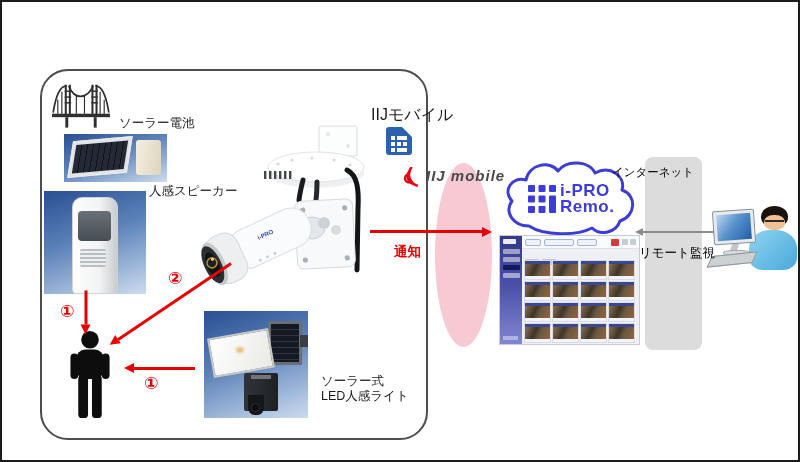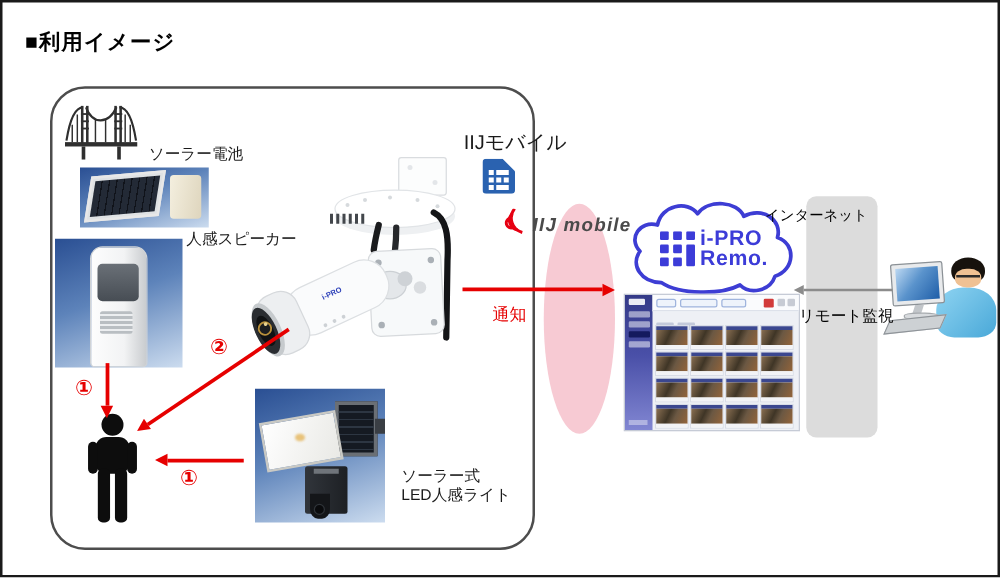--- a/index.html
+++ b/index.html
@@ -10,23 +10,23 @@
   .frame{position:absolute;left:38px;top:67px;width:388px;height:371px;border:2.5px solid #4d4d4d;border-radius:28px;z-index:2;pointer-events:none}
   .pink{position:absolute;left:433px;top:161px;width:57px;height:184px;border-radius:50%;background:#f7cad3;z-index:1}
   .photo{position:absolute;background:linear-gradient(160deg,#2a4f93 0%,#5d83ba 45%,#ccdcef 100%);overflow:hidden;z-index:3}
   
   .arr{position:absolute;height:3px;background:#e60000;transform-origin:0 50%;z-index:6}
   .arr::after{content:"";position:absolute;left:100%;top:50%;transform:translateY(-50%);width:0;height:0;
     border-left:10px solid #e60000;border-top:5.5px solid transparent;border-bottom:5.5px solid transparent}
   .arr.gray{background:#8c8c8c;height:2px}
   .arr.gray::after{border-left:8px solid #8c8c8c;border-top:4.5px solid transparent;border-bottom:4.5px solid transparent}
   .stepnum{position:absolute;color:#e60000;font-size:17px;font-weight:bold;font-family:"DejaVu Sans",sans-serif;z-index:7}
-  .notify{position:absolute;left:392px;top:241px;color:#e60000;font-size:13.5px;font-weight:normal;z-index:7}
-  
-  .carrier{position:absolute;left:396px;top:165px;z-index:7;display:flex;align-items:flex-end}
+  .notify{position:absolute;left:392px;top:241px;color:#e60000;font-size:13.5px;font-weight:bold;z-index:7}
+  
+  .carrier{position:absolute;left:396px;top:165px;z-index:7;display:flex;align-items:flex-start}
   .carrier-text{font-size:15px;font-weight:bold;font-style:italic;color:#4a4a4a;letter-spacing:1px;margin-left:4px}
   
   .cloud-svg{position:absolute;left:497px;top:157px;z-index:4}
   .cloud-brand{position:absolute;left:558px;top:181px;z-index:5;color:#3c3cd8;font-weight:bold;font-size:17px;line-height:16px;letter-spacing:0.5px}
   .ipro-mark{position:absolute;left:526px;top:183px;z-index:5}
   
   .inet-bar{position:absolute;left:643px;top:155px;width:57px;height:193px;background:#dcdcdc;border-radius:8px;z-index:3}
   .inet-lbl{position:absolute;left:610px;top:163px;font-size:11.5px;z-index:7}
   .remote-lbl{position:absolute;left:637px;top:243px;font-size:12.5px;z-index:7}
   
@@ -77,21 +77,20 @@
   .pcu-stand{position:absolute;left:24px;top:38px;width:7px;height:7px;background:#c2c6ca;transform:skewX(-18deg)}
   .pcu-base{position:absolute;left:16px;top:44px;width:28px;height:6px;background:#d8dbde;border:1px solid #a5a9ad;border-radius:40%}
   .pcu-kb{position:absolute;left:2px;top:48px;width:46px;height:11px;background:#cdd1d4;border:1px solid #8f9499;transform:rotate(-6deg) skewX(-30deg)}
   svg{position:absolute}
 </style>
 </head>
 <body>
 
 <div class="canvas">
 
-  <div class="title">■利用イメージ</div>
 
   <div class="pink"></div>
 
   <div class="frame"></div>
 
   <svg style="left:50px;top:76px;z-index:3" width="58" height="54" viewBox="0 0 100 90">
     <g stroke="#2f2f2f" fill="none" stroke-width="3">
       <path d="M2,58 C8,20 18,12 25,12"></path>
       <path d="M29,12 C38,36 60,36 71,12"></path>
       <path d="M75,12 C82,12 92,20 98,58"></path>

